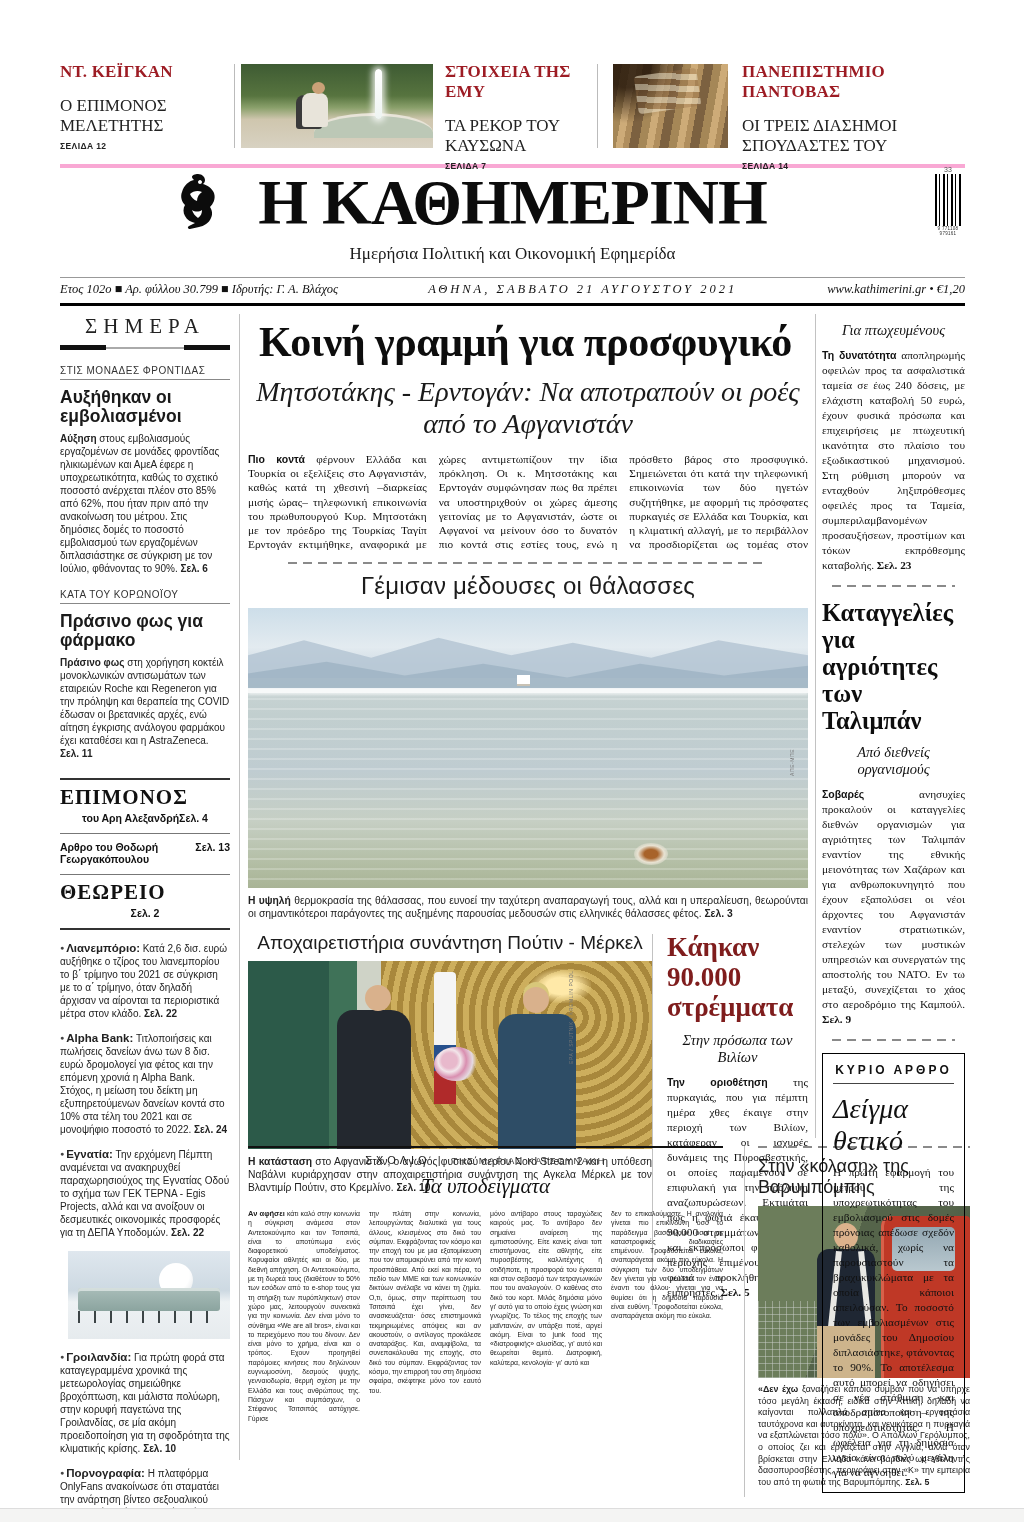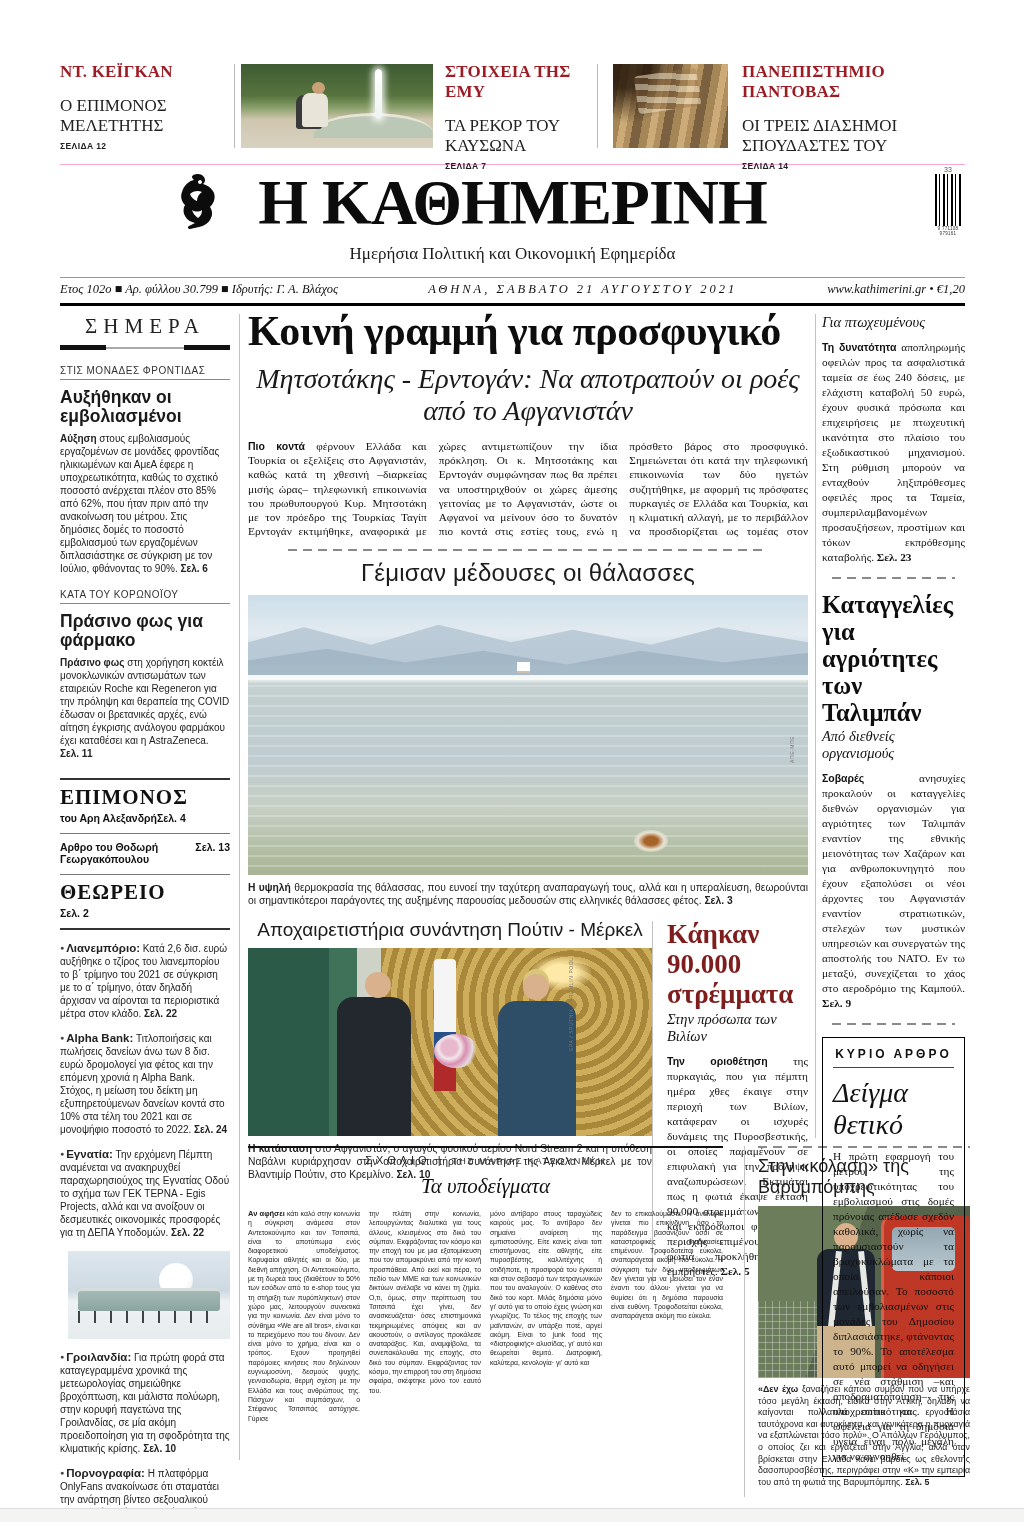--- a/index.html
+++ b/index.html
@@ -2,21 +2,21 @@
 <html lang="el"><head>
 <meta charset="utf-8">
 <style>
   html,body{margin:0;padding:0;background:#e9e9e9;}
   .page{position:relative;width:1024px;height:1522px;background:#fff;overflow:hidden;
         font-family:"Liberation Sans","DejaVu Sans",sans-serif;color:#111;}
   .red{color:#9d1c24;}
   i{display:block;position:absolute;font-style:normal;}
 
   
-  .teasers{position:absolute;left:60px;top:58px;width:905px;height:106px;border-bottom:1px solid #f9a8d4;}
+  .teasers{position:absolute;left:60px;top:58px;width:905px;height:106px;border-bottom:4px solid #f9a8d4;}
   .teaser{position:absolute;top:4px;}
   .tk{font-family:"Liberation Serif",serif;font-weight:bold;font-size:17px;letter-spacing:.2px;}
   .tt{font-family:"Liberation Serif",serif;font-size:17px;line-height:20px;color:#222;margin-top:14px;}
   .tp{font-size:8.5px;font-weight:bold;margin-top:5px;color:#222;letter-spacing:.4px;}
   .tvr{position:absolute;top:6px;width:1px;height:84px;background:#bbb;}
   .tphoto{position:absolute;top:6px;height:84px;overflow:hidden;}
   .vcred{position:absolute;left:1px;bottom:3px;transform:rotate(-90deg);transform-origin:left bottom;
          font-size:5px;color:#777;letter-spacing:.6px;white-space:nowrap;}
 
   .ph-fountain{background:linear-gradient(#3e5b33 0%,#57743f 38%,#8aa06b 52%,#cfc6ae 66%,#d8d2c2 100%);}
@@ -57,21 +57,21 @@
   .simera-bars{position:relative;height:9px;margin-top:3px;}
   .simera-bars .b1{left:0;top:3px;width:46px;height:5px;background:#111;}
   .simera-bars .b2{right:0;top:3px;width:46px;height:5px;background:#111;}
   .simera-bars .bmid{left:46px;right:46px;top:5px;height:2px;background:#aaa;}
   .kicker{font-size:10px;letter-spacing:.5px;color:#333;border-bottom:1px solid #888;padding-bottom:3px;margin-top:14px;}
   .sb-head{font-size:17.5px;line-height:19px;font-weight:bold;margin:8px 0 6px;color:#1a1a1a;}
   .sb-body{font-size:10px;line-height:13px;color:#222;text-align:left;}
   .sb-body .lead{font-weight:bold;}
   .pg{font-weight:bold;white-space:nowrap;}
   .bluehead{font-family:"Liberation Serif",serif;font-weight:bold;font-size:21px;letter-spacing:1px;}
-  .srow{display:flex;justify-content:flex-start;align-items:baseline;font-weight:bold;font-size:10.5px;padding:2px 0 4px;}
+  .srow{display:flex;justify-content:center;align-items:baseline;font-weight:bold;font-size:10.5px;padding:2px 0 4px;}
   .srule{height:1px;background:#777;margin:5px 0;}
   .srule.thick{height:2px;background:#333;}
   .bull{font-size:10px;line-height:13px;margin-top:11px;color:#222;}
   .bull .blead{font-size:11.5px;font-weight:bold;}
   .bull .blead::before{content:"● ";font-size:7px;vertical-align:2px;color:#444;}
   .sb-photo{position:relative;margin-top:12px;margin-left:8px;width:162px;height:88px;overflow:hidden;}
   .ph-arctic{background:linear-gradient(#dfe7ee 0%,#cdd9e2 45%,#eef2f4 58%,#e6ebee 100%);}
   .ph-arctic .dome{left:56%;top:14%;width:34px;height:34px;background:radial-gradient(circle at 40% 35%,#fff 0 55%,#d8dee2 100%);border-radius:50%;}
   .ph-arctic .station{left:6%;top:42%;width:88%;height:26%;background:linear-gradient(#a9bdb9,#8ba49f);border-radius:3px;box-shadow:inset 0 3px 0 rgba(255,255,255,.5);}
   .ph-arctic .legs{left:6%;top:68%;width:88%;height:14%;background:repeating-linear-gradient(90deg,#3c4446 0 2px,transparent 2px 16px);}
@@ -114,21 +114,21 @@
   .kremlin .chand{left:70%;top:4%;width:60px;height:34px;background:radial-gradient(ellipse,#ffe9a8 0 35%,rgba(255,233,168,.25) 65%,transparent 75%);}
   .kremlin .flag{left:46%;top:6%;width:22px;height:70%;background:linear-gradient(#f5f5f5 0 55%,#27508c 55% 75%,#b02a2a 75% 100%);border-radius:4px 4px 0 0;}
   .kremlin .putin{left:22%;top:26%;width:74px;height:74%;background:#23282f;border-radius:16px 20px 0 0;}
   .kremlin .putin-h2{left:29%;top:13%;width:26px;height:26px;background:#d9b18c;border-radius:50%;}
   .kremlin .merkel{left:62%;top:28%;width:78px;height:72%;background:#2e4d66;border-radius:18px 16px 0 0;}
   .kremlin .merkel-h2{left:68%;top:14%;width:26px;height:26px;background:#d9b18c;border-radius:50%;box-shadow:0 -5px 0 #d8c77a;}
   .kremlin .bouquet{left:46%;top:46%;width:44px;height:34px;border-radius:50%;
       background:radial-gradient(circle at 35% 40%,#e8b9cc 0 22%,#f2e6ea 32%,#d98fb0 48%,#e4d9e0 66%,transparent 78%);}
   .kremlin .vcred{left:auto;right:-16px;bottom:45%;transform:rotate(-90deg);}
   .fire-h{font-family:"Liberation Serif",serif;font-weight:bold;font-size:27px;line-height:30px;color:#7f1d1d;}
-  .subhead-it{font-family:"Liberation Serif",serif;font-style:italic;font-size:14.5px;margin-top:2px;}
+  .subhead-it{font-family:"Liberation Serif",serif;font-style:italic;font-size:14.5px;margin-top:10px;text-align:center;}
   .art-body{font-family:"Liberation Serif",serif;font-size:11.3px;line-height:15px;text-align:justify;margin-top:9px;}
   .art-body .lead{font-family:"Liberation Sans",sans-serif;font-weight:bold;font-size:10.5px;}
 
   
   .bottom{position:absolute;left:248px;top:1146px;width:717px;display:flex;gap:8px;}
   .comm{width:477px;border-top:2px solid #111;}
   .comm-hdr{text-align:center;font-size:11px;letter-spacing:4px;margin-top:6px;color:#222;}
   .comm-hdr .by{letter-spacing:1.5px;font-size:9.5px;color:#333;}
   .comm-title{text-align:center;font-family:"Liberation Serif",serif;font-style:italic;font-size:21px;margin-top:8px;}
   .comm-cols{display:flex;gap:9px;margin-top:10px;}
@@ -271,21 +271,21 @@
       <i class="legs"></i>
 
     </div>
 
     <p class="bull"><span class="blead">Γροιλανδία:</span><span> Για πρώτη φορά στα καταγεγραμμένα χρονικά της μετεωρολογίας σημειώθηκε βροχόπτωση, και μάλιστα πολύωρη, στην κορυφή παγετώνα της Γροιλανδίας, σε μία ακόμη προειδοποίηση για τη σφοδρότητα της κλιματικής κρίσης.</span> <span class="pg">Σελ. 10</span></p>
     <p class="bull"><span class="blead">Πορνογραφία:</span><span> Η πλατφόρμα OnlyFans ανακοίνωσε ότι σταματάει την ανάρτηση βίντεο σεξουαλικού περιεχομένου ύστερα από τις έντονες αντιδράσεις που προκάλεσαν οι καταγγελίες για παράνομη πορνογραφία.</span> </p>
 
   </div>
 
   <div class="main">
-    <h1 class="lead-h1" style="margin:0">Κοινή γραμμή για προσφυγικό</h1>
+    <h1 class="lead-h1" style="margin:11px">Κοινή γραμμή για προσφυγικό</h1>
     <div class="lead-sub">Μητσοτάκης - Ερντογάν: Να αποτραπούν οι ροές από το Αφγανιστάν</div>
     <div class="cols3">
       <p class="c" style="margin:0"><span class="lead">Πιο κοντά</span><span> φέρνουν Ελλάδα και Τουρκία οι εξελίξεις στο Αφγανιστάν, καθώς κατά τη χθεσινή –διαρκείας μισής ώρας– τηλεφωνική επικοινωνία του πρωθυπουργού Κυρ. Μητσοτάκη με τον πρόεδρο της Τουρκίας Ταγίπ Ερντογάν εκτιμήθηκε, αναφορικά με τις προσφυγικές πιέσεις που μπορεί να προκύψουν, πως οι δύο</span></p>
       <p class="c" style="margin:0"><span>χώρες αντιμετωπίζουν την ίδια πρόκληση. Οι κ. Μητσοτάκης και Ερντογάν συμφώνησαν πως θα πρέπει να υποστηριχθούν οι χώρες άμεσης γειτονίας με το Αφγανιστάν, ώστε οι Αφγανοί να μείνουν όσο το δυνατόν πιο κοντά στις εστίες τους, ενώ η Αθήνα διαμηνύει προς κάθε κατεύθυνση ότι δεν μπορεί να σηκώσει</span></p>
       <p class="c" style="margin:0"><span>πρόσθετο βάρος στο προσφυγικό. Σημειώνεται ότι κατά την τηλεφωνική επικοινωνία των δύο ηγετών συζητήθηκε, με αφορμή τις πρόσφατες πυρκαγιές σε Ελλάδα και Τουρκία, και η κλιματική αλλαγή, με το περιβάλλον να προσδιορίζεται ως τομέας στον οποίο μπορεί να υπάρξει διμερής συνεργασία.</span> </p>
     </div>
     <div class="dashes d-main"></div>
 
     <div class="jelly-h">Γέμισαν μέδουσες οι θάλασσες</div>
     <div class="photo sea">

